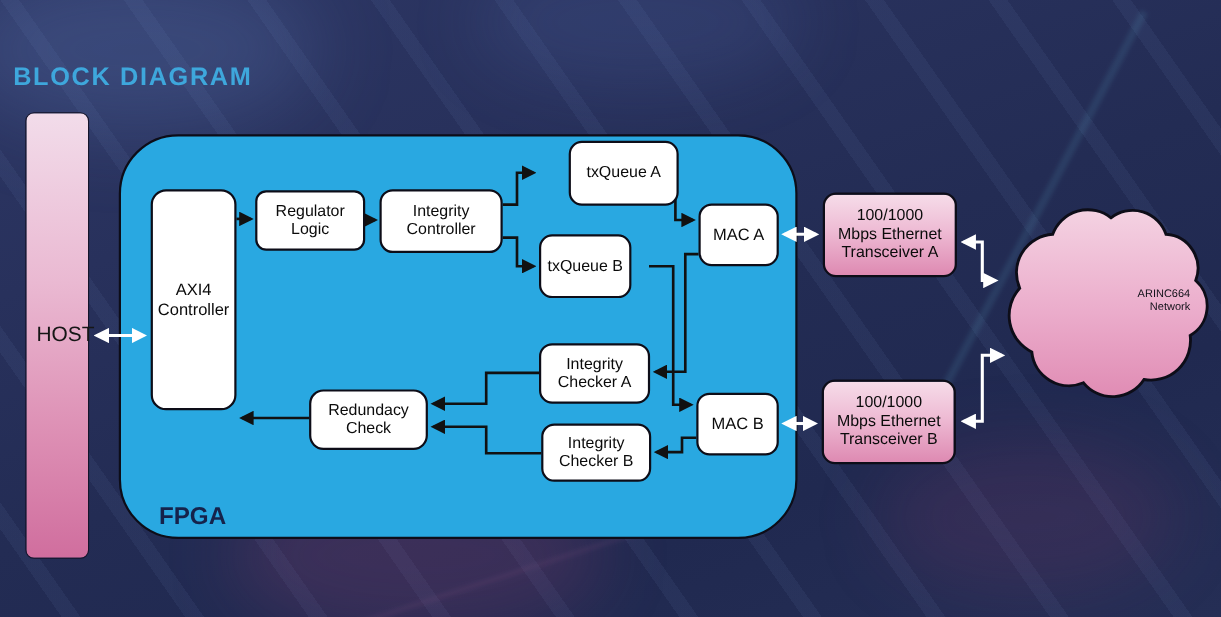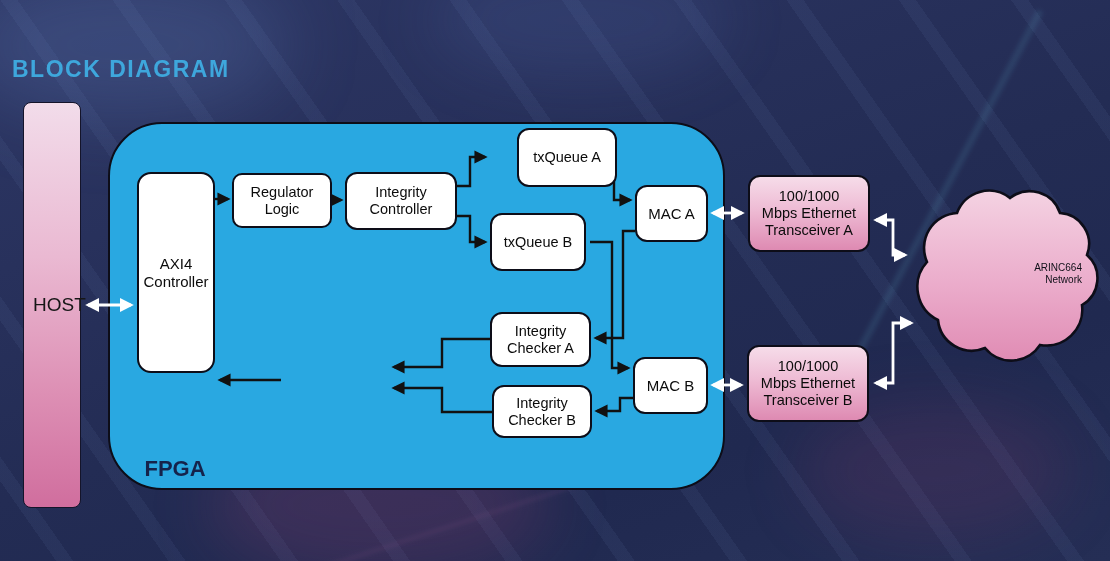--- a/index.html
+++ b/index.html
@@ -34,21 +34,21 @@
     border:1.6px solid #14142a;
     background:linear-gradient(180deg,#f2dcea 0%,#eab9d2 38%,#dd8fb4 72%,#d06e9e 100%);
     font-size:19px;color:#161616;padding-left:15px;}
   .fpga{position:absolute;left:108px;top:122px;width:617px;height:368px;border-radius:54px;
     background:#29A8E1;border:2.4px solid #0d0d18;box-sizing:border-box;}
   .white-box{background:#ffffff;border:2.2px solid #0d0d18;font-size:14.5px;}
   .axi4{left:137px;top:172px;width:78px;height:201px;border-radius:14px;font-size:15px;}
   .regulator{left:232px;top:173px;width:100px;height:55px;border-radius:10px;}
   .redctrl{left:345px;top:172px;width:112px;height:58px;border-radius:12px;}
   .txqa{left:490px;top:128px;width:100px;height:59px;border-radius:12px;margin-left:27px;}
-  .txqb{left:490px;top:213px;width:96px;height:58px;border-radius:12px;text-align:right;}
+  .txqb{left:490px;top:213px;width:84px;height:58px;border-radius:12px;text-align:right;}
   .maca{left:635px;top:185px;width:73px;height:57px;border-radius:12px;font-size:15px;}
   .macb{left:633px;top:357px;width:75px;height:57px;border-radius:12px;font-size:15px;}
   .ica{left:490px;top:312px;width:101px;height:55px;border-radius:12px;}
   .icb{left:492px;top:385px;width:100px;height:53px;border-radius:12px;}
   .redcheck{left:281px;top:354px;width:108px;height:55px;border-radius:13px;}
   .trans{border-radius:12px;border:2.2px solid #0d0d18;font-size:14.5px;
     background:linear-gradient(180deg,#f6dcE9 0%,#eebbD4 45%,#dE8Ab2 100%);}
   .transa{left:748px;top:175px;width:122px;height:77px;}
   .transb{left:747px;top:345px;width:122px;height:77px;}
 
@@ -148,20 +148,24 @@
     <span>MAC B</span>
   </div>
   <div class="node white-box ica">
     <span>Integrity</span>
     <span>Checker A</span>
   </div>
   <div class="node white-box icb">
     <span>Integrity</span>
     <span>Checker B</span>
   </div>
+  <div class="node white-box redcheck">
+    <span>Redundacy</span>
+    <span>Check</span>
+  </div>
 
   <div class="fpga-label">FPGA</div>
 
   <div class="node trans transa">
     <span>100/1000</span>
     <span>Mbps Ethernet</span>
     <span>Transceiver A</span>
   </div>
   <div class="node trans transb">
     <span>100/1000</span>

